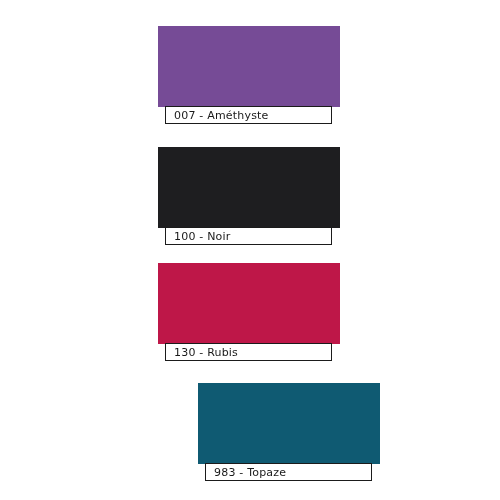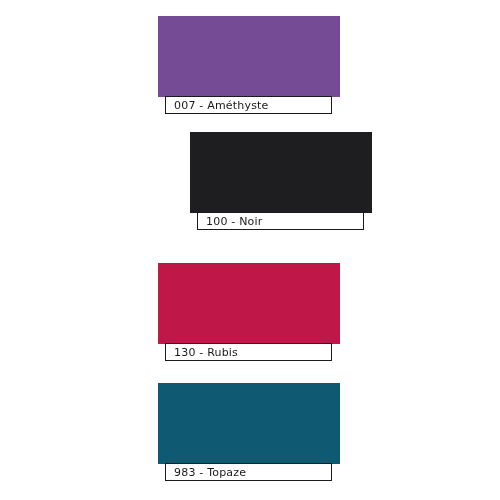--- a/index.html
+++ b/index.html
@@ -54,24 +54,24 @@
     display: block;
     padding-left: 8px;
     font-size: 11px;
     line-height: 11px;
     color: #1a1a1a;
     letter-spacing: 0.2px;
     white-space: nowrap;
   }
 
   
-  .item-0 { top: 16px; }
-  .item-1 { top: 132px; margin-left: 32px; }
+  .item-0 { top: 26px; }
+  .item-1 { top: 147px; }
   .item-2 { top: 263px; }
-  .item-3 { top: 383px; }
+  .item-3 { top: 383px; margin-left: 40px; }
 </style>
 </head>
 <body style="background-color: rgb(255, 255, 255);">
 
 <div id="swatch-list">
 
   <div class="swatch-item item-0">
     <div class="swatch-color" style="background-color: rgb(118, 75, 150);"></div>
     <div class="swatch-label">
       <span class="swatch-label-text">007 - Améthyste</span>

